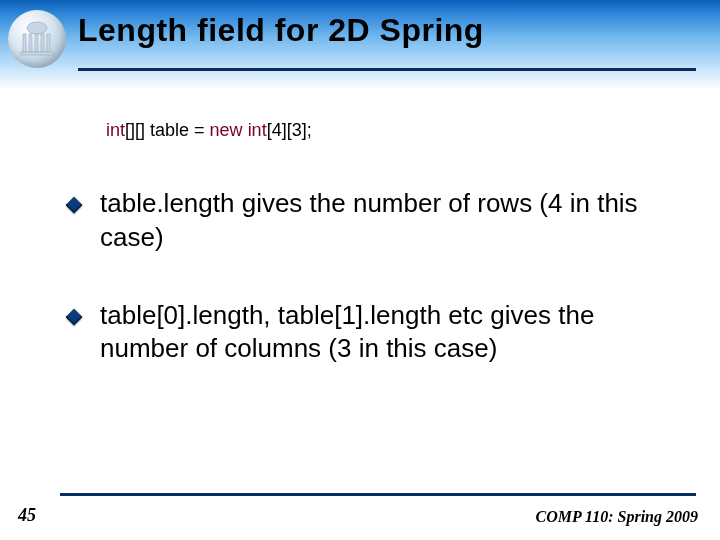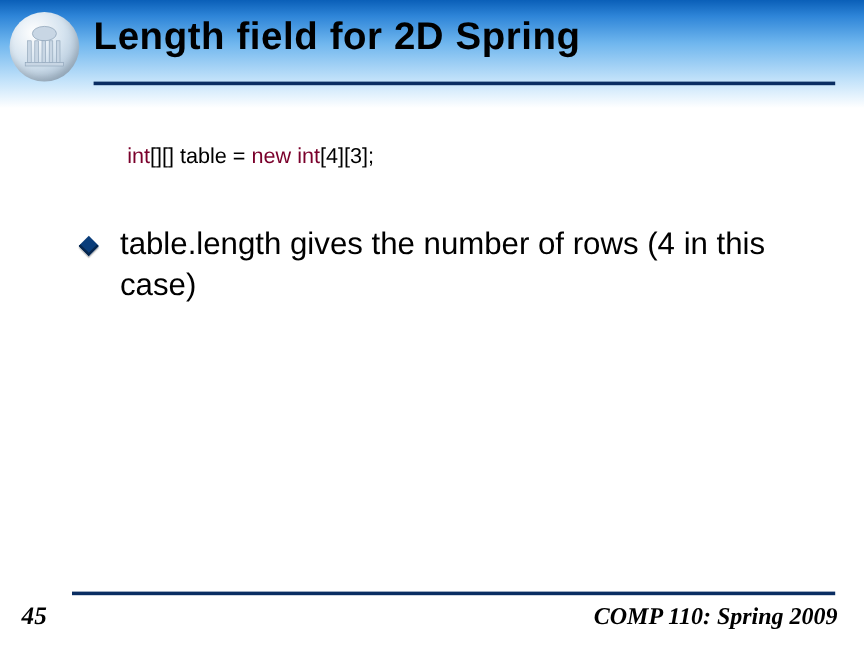--- a/index.html
+++ b/index.html
@@ -99,31 +99,31 @@
     bottom: 44px;
     height: 3px;
     background: #0a2d62;
   }
   .slidenum {
     position: absolute;
     left: 18px;
     bottom: 14px;
     font-style: italic;
     font-weight: bold;
-    font-size: 21px;
+    font-size: 18px;
     color: #000;
     font-family: Georgia, 'Times New Roman', serif;
   }
   .footertext {
     position: absolute;
     right: 22px;
     bottom: 14px;
     font-style: italic;
     font-weight: bold;
-    font-size: 20px;
+    font-size: 16px;
     color: #000;
     font-family: Georgia, 'Times New Roman', serif;
   }
 </style>
 </head>
 <body>
 
 <div class="header">
   <div class="logo-circle">
     <div class="logo-dome">
@@ -142,18 +142,19 @@
   <div class="hr-line"></div>
 </div>
 
 <div class="content">
   <div class="codeline">
     <span class="kw">int</span><span>[][] table = </span><span class="kw">new</span><span> </span><span class="kw">int</span><span>[4][3];</span>
   </div>
 
   <ul class="bullets">
     <li>table.length gives the number of rows (4 in this case)</li>
+    <li>table[0].length, table[1].length etc gives the number of columns (3 in this case)</li>
   </ul>
 </div>
 
 <div class="footer-line"></div>
 <div class="slidenum">45</div>
 <div class="footertext">COMP 110: Spring 2009</div>
 
 </body></html>

